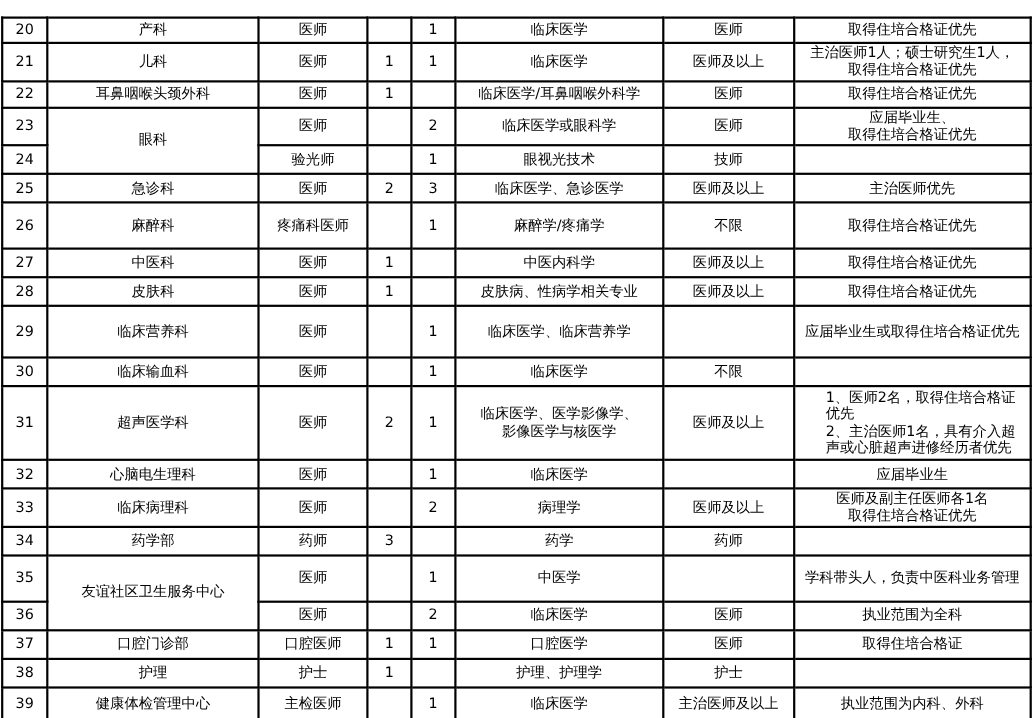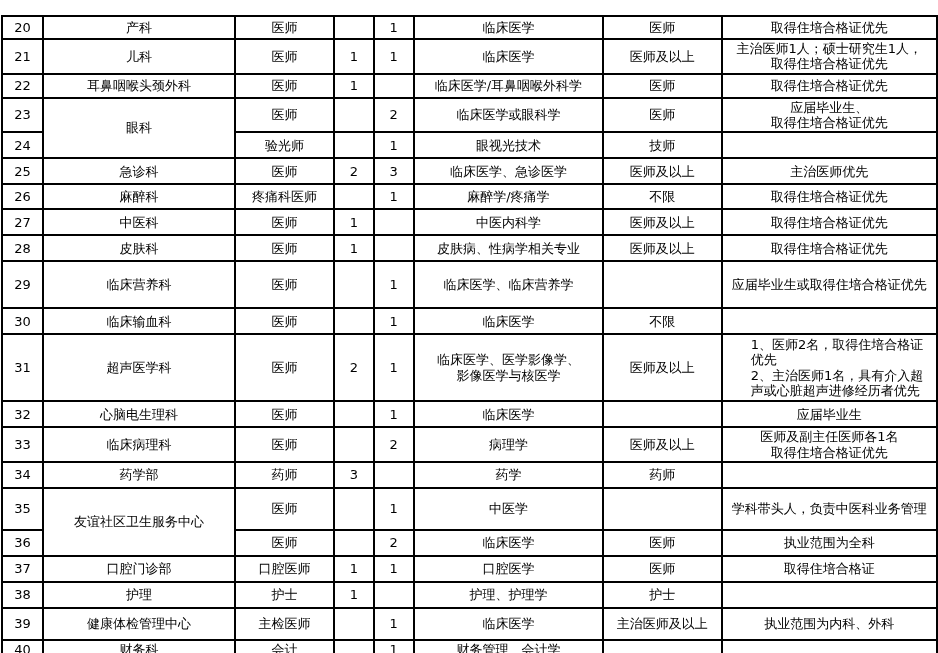--- a/index.html
+++ b/index.html
@@ -115,21 +115,21 @@
         <tr style="height: 26px;">
           <td>25</td>
           <td>急诊科</td>
           <td>医师</td>
           <td>2</td>
           <td>3</td>
           <td>临床医学、急诊医学</td>
           <td>医师及以上</td>
           <td>主治医师优先</td>
         </tr>
-        <tr style="height: 25px;">
+        <tr style="height: 42px;">
           <td>26</td>
           <td>麻醉科</td>
           <td>疼痛科医师</td>
           <td></td>
           <td>1</td>
           <td>麻醉学/疼痛学</td>
           <td>不限</td>
           <td>取得住培合格证优先</td>
         </tr>
         <tr style="height: 26px;">

